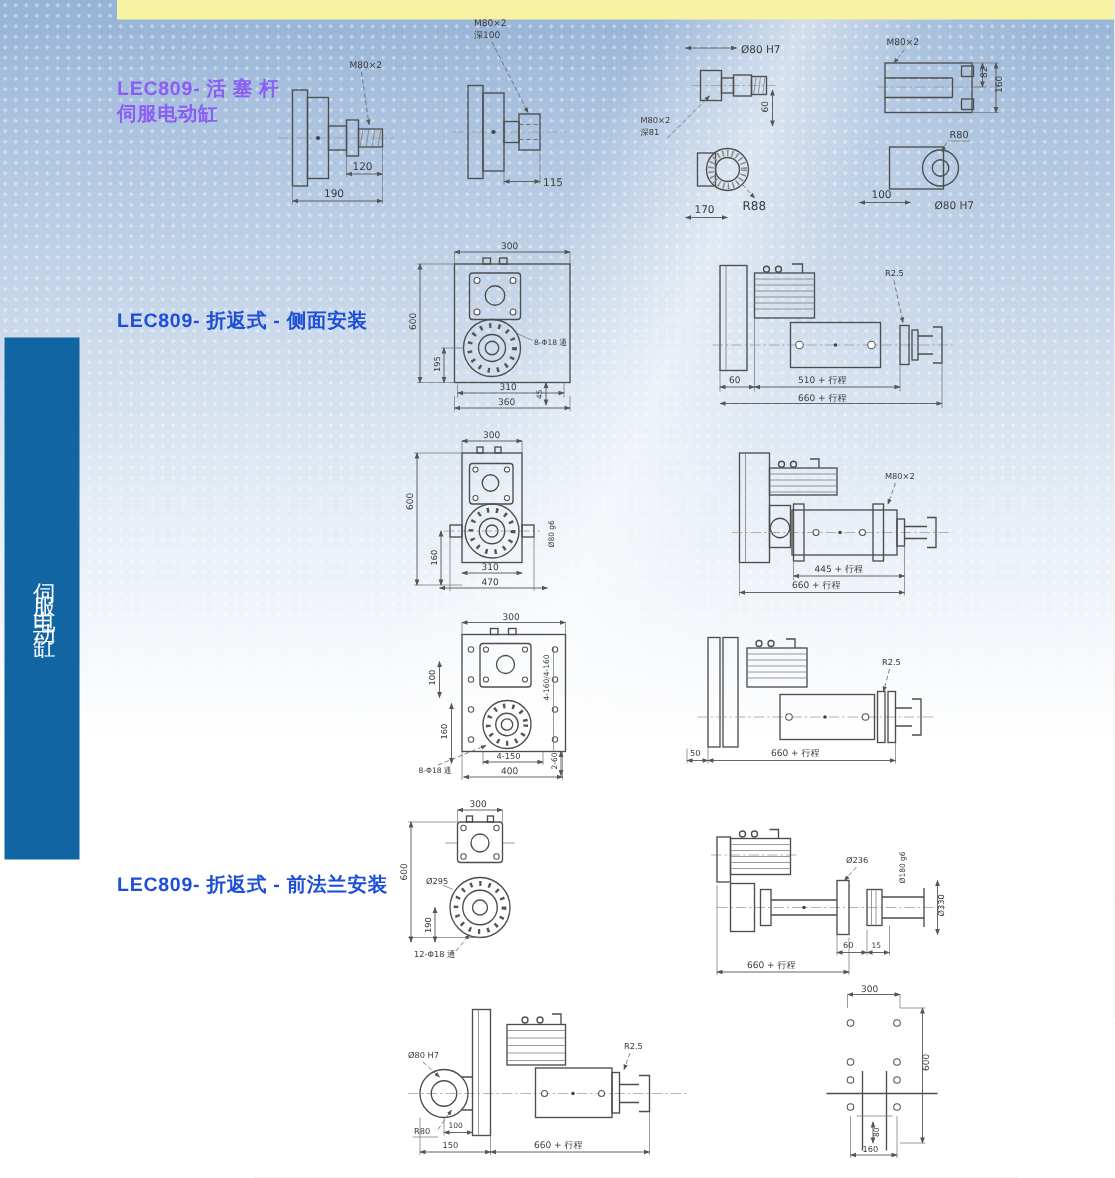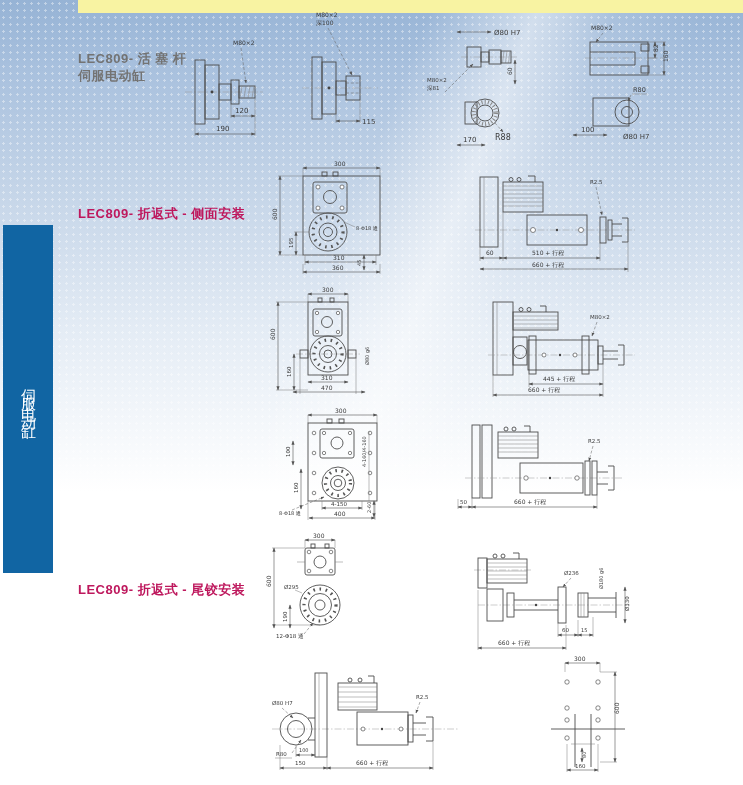--- a/index.html
+++ b/index.html
@@ -10,23 +10,23 @@
     background:
       linear-gradient(112deg, rgba(255,255,255,0) 44%, rgba(255,255,255,.55) 55%, rgba(255,255,255,.15) 63%, rgba(255,255,255,0) 72%),
       radial-gradient(rgba(255,255,255,.40) 1.2px, rgba(255,255,255,0) 1.4px),
       linear-gradient(180deg,#96b3d5 0%,#a9c1de 12%,#c2d3e7 30%,#e4ecf5 55%,#ffffff 82%);
     background-size:100% 100%,7px 7px,100% 100%;}
   .topbar{position:absolute;left:78px;top:0;width:665px;height:13px;background:#f8f3a2;}
   .side-tab{position:absolute;left:3px;top:225px;width:50px;height:348px;background:#1165a3;
     display:flex;align-items:center;justify-content:center;}
   .side-tab span{writing-mode:vertical-rl;text-orientation:upright;color:#fff;
     font-size:15px;letter-spacing:9px;font-family:"Liberation Sans",sans-serif;}
-  .lbl{position:absolute;left:78px;color:#be185d;font-weight:bold;font-size:13px;
+  .lbl{position:absolute;left:78px;color:#1d4ed8;font-weight:bold;font-size:13px;
     letter-spacing:.5px;white-space:nowrap;}
-  .lbl1{color:#737373;line-height:17px;}
+  .lbl1{color:#8b5cf6;line-height:17px;}
   .fig{position:absolute;overflow:visible;}
   .fig text{font-family:"DejaVu Sans",sans-serif;fill:#3a3a3a;}
   .t5{font-size:5px}.t55{font-size:5.5px}.t6{font-size:6px}.t65{font-size:6.5px}
   .t7{font-size:7px}.t8{font-size:8px}
   .ln{fill:none;stroke:#4d4d4d;stroke-width:.9}
   .thin{fill:none;stroke:#7a7a7a;stroke-width:.5}
   .dl{fill:none;stroke:#555;stroke-width:.6}
   .dsh{fill:none;stroke:#666;stroke-width:.55;stroke-dasharray:3 1.8}
   .cl{fill:none;stroke:#9a9a9a;stroke-width:.5;stroke-dasharray:7 2 1.5 2}
   .bring{fill:none;stroke:#555;stroke-width:3.2;stroke-dasharray:1.6 4.6}
@@ -52,21 +52,21 @@
         <path d="M0,1 L8,4 L0,7 z" fill="#555"></path>
       </marker>
     </defs>
   </svg>
 
   <div class="lbl lbl1" style="top:50px">
     <div>LEC809- 活 塞 杆</div>
     <div>伺服电动缸</div>
   </div>
   <div class="lbl" style="top:205px">LEC809- 折返式 - 侧面安装</div>
-  <div class="lbl" style="top:581px">LEC809- 折返式 - 尾铰安装</div>
+  <div class="lbl" style="top:581px">LEC809- 折返式 - 前法兰安装</div>
 
   <svg class="fig" style="left:183px;top:32px" width="100" height="115">
     <line class="cl" x1="2" y1="60" x2="80" y2="60"></line>
     <rect class="ln" x="12" y="28" width="10" height="64"></rect>
     <rect class="ln" x="22" y="33" width="14" height="54"></rect>
     <circle class="dot" cx="29" cy="60" r="1.4"></circle>
     <rect class="ln" x="36" y="52" width="12" height="16"></rect>
     <rect class="ln" x="48" y="48" width="8" height="24"></rect>
     <rect class="ln" x="56" y="54" width="16" height="12"></rect>
     <path class="thin" d="M59,54l-2,12M63,54l-2,12M67,54l-2,12M71,54l-2,12"></path>

